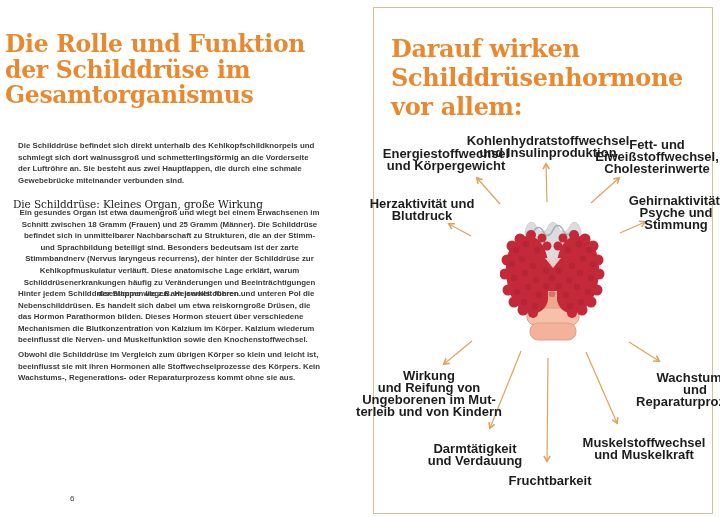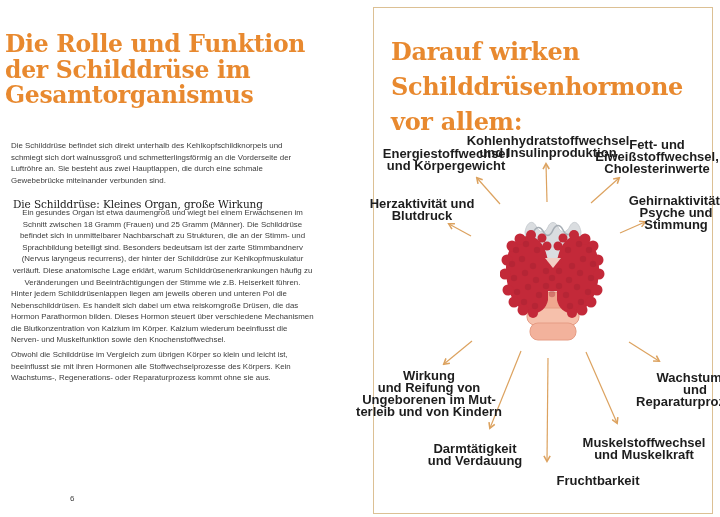--- a/index.html
+++ b/index.html
@@ -10,22 +10,22 @@
   }
   
   .page-title{
     position:absolute;left:5px;top:32px;width:330px;margin:0;
     font-family:"DejaVu Serif","Liberation Serif",serif;
     font-weight:bold;color:var(--accent-orange);
     font-size:23.5px;line-height:25.5px;letter-spacing:-0.3px;
     white-space:pre-line;
   }
   .body-text{
-    position:absolute;left:11px;width:303px;margin:0;
-    font-size:7.9px;line-height:11.6px;color:var(--body-text);
+    position:absolute;left:18px;width:303px;margin:0;
+    font-size:7.9px;line-height:11.6px;color:var(--body-text);font-weight:bold;
   }
   .intro{top:140px;}
   .p2{top:207px;text-align:center;}
   .p3{top:288px;}
   .p4{top:349px;}
   .subheading{
     position:absolute;left:5px;top:190px;width:303px;margin:8px;
     font-family:"DejaVu Serif","Liberation Serif",serif;
     font-weight:normal;font-size:10.5px;color:#1c1c1c;letter-spacing:-0.1px;
   }
@@ -36,37 +36,37 @@
   
   .panel-frame{
     position:absolute;left:373px;top:7px;width:338px;height:505px;
     border:1px solid var(--panel-border);
     background:#ffffff;
   }
   .panel-title{
     position:absolute;left:391px;top:34px;width:320px;margin:0;
     font-family:"DejaVu Serif","Liberation Serif",serif;
     font-weight:bold;color:var(--accent-orange);
-    font-size:24px;line-height:35px;letter-spacing:-0.3px;
+    font-size:24px;line-height:29px;letter-spacing:-0.3px;
     white-space:pre-line;
   }
   .eff{
     position:absolute;transform:translateX(-50%);
     text-align:center;font-weight:bold;
     font-size:13px;line-height:12px;color:var(--label-text);
     white-space:pre-line;
   }
   .e1{left:446px;top:148px;}
   .e2{left:548px;top:135px;}
   .e3{left:657px;top:139px;}
   .e4{left:422px;top:198px;}
   .e5{left:676px;top:195px;}
   .e6{left:429px;top:370px;}
   .e7{left:475px;top:443px;}
-  .e8{left:550px;top:475px;margin-left:48px;}
+  .e8{left:550px;top:475px;}
   .e9{left:644px;top:437px;}
   .e10{left:659px;top:372px;margin-left:36px;}
   
   .arrows{
     position:absolute;left:0;top:0;width:720px;height:517px;
     pointer-events:none;
   }
   .ar{stroke:var(--arrow);stroke-width:1.2;fill:none;}
   .ah-path{stroke:var(--arrow);stroke-width:1.6;fill:none;}
   

